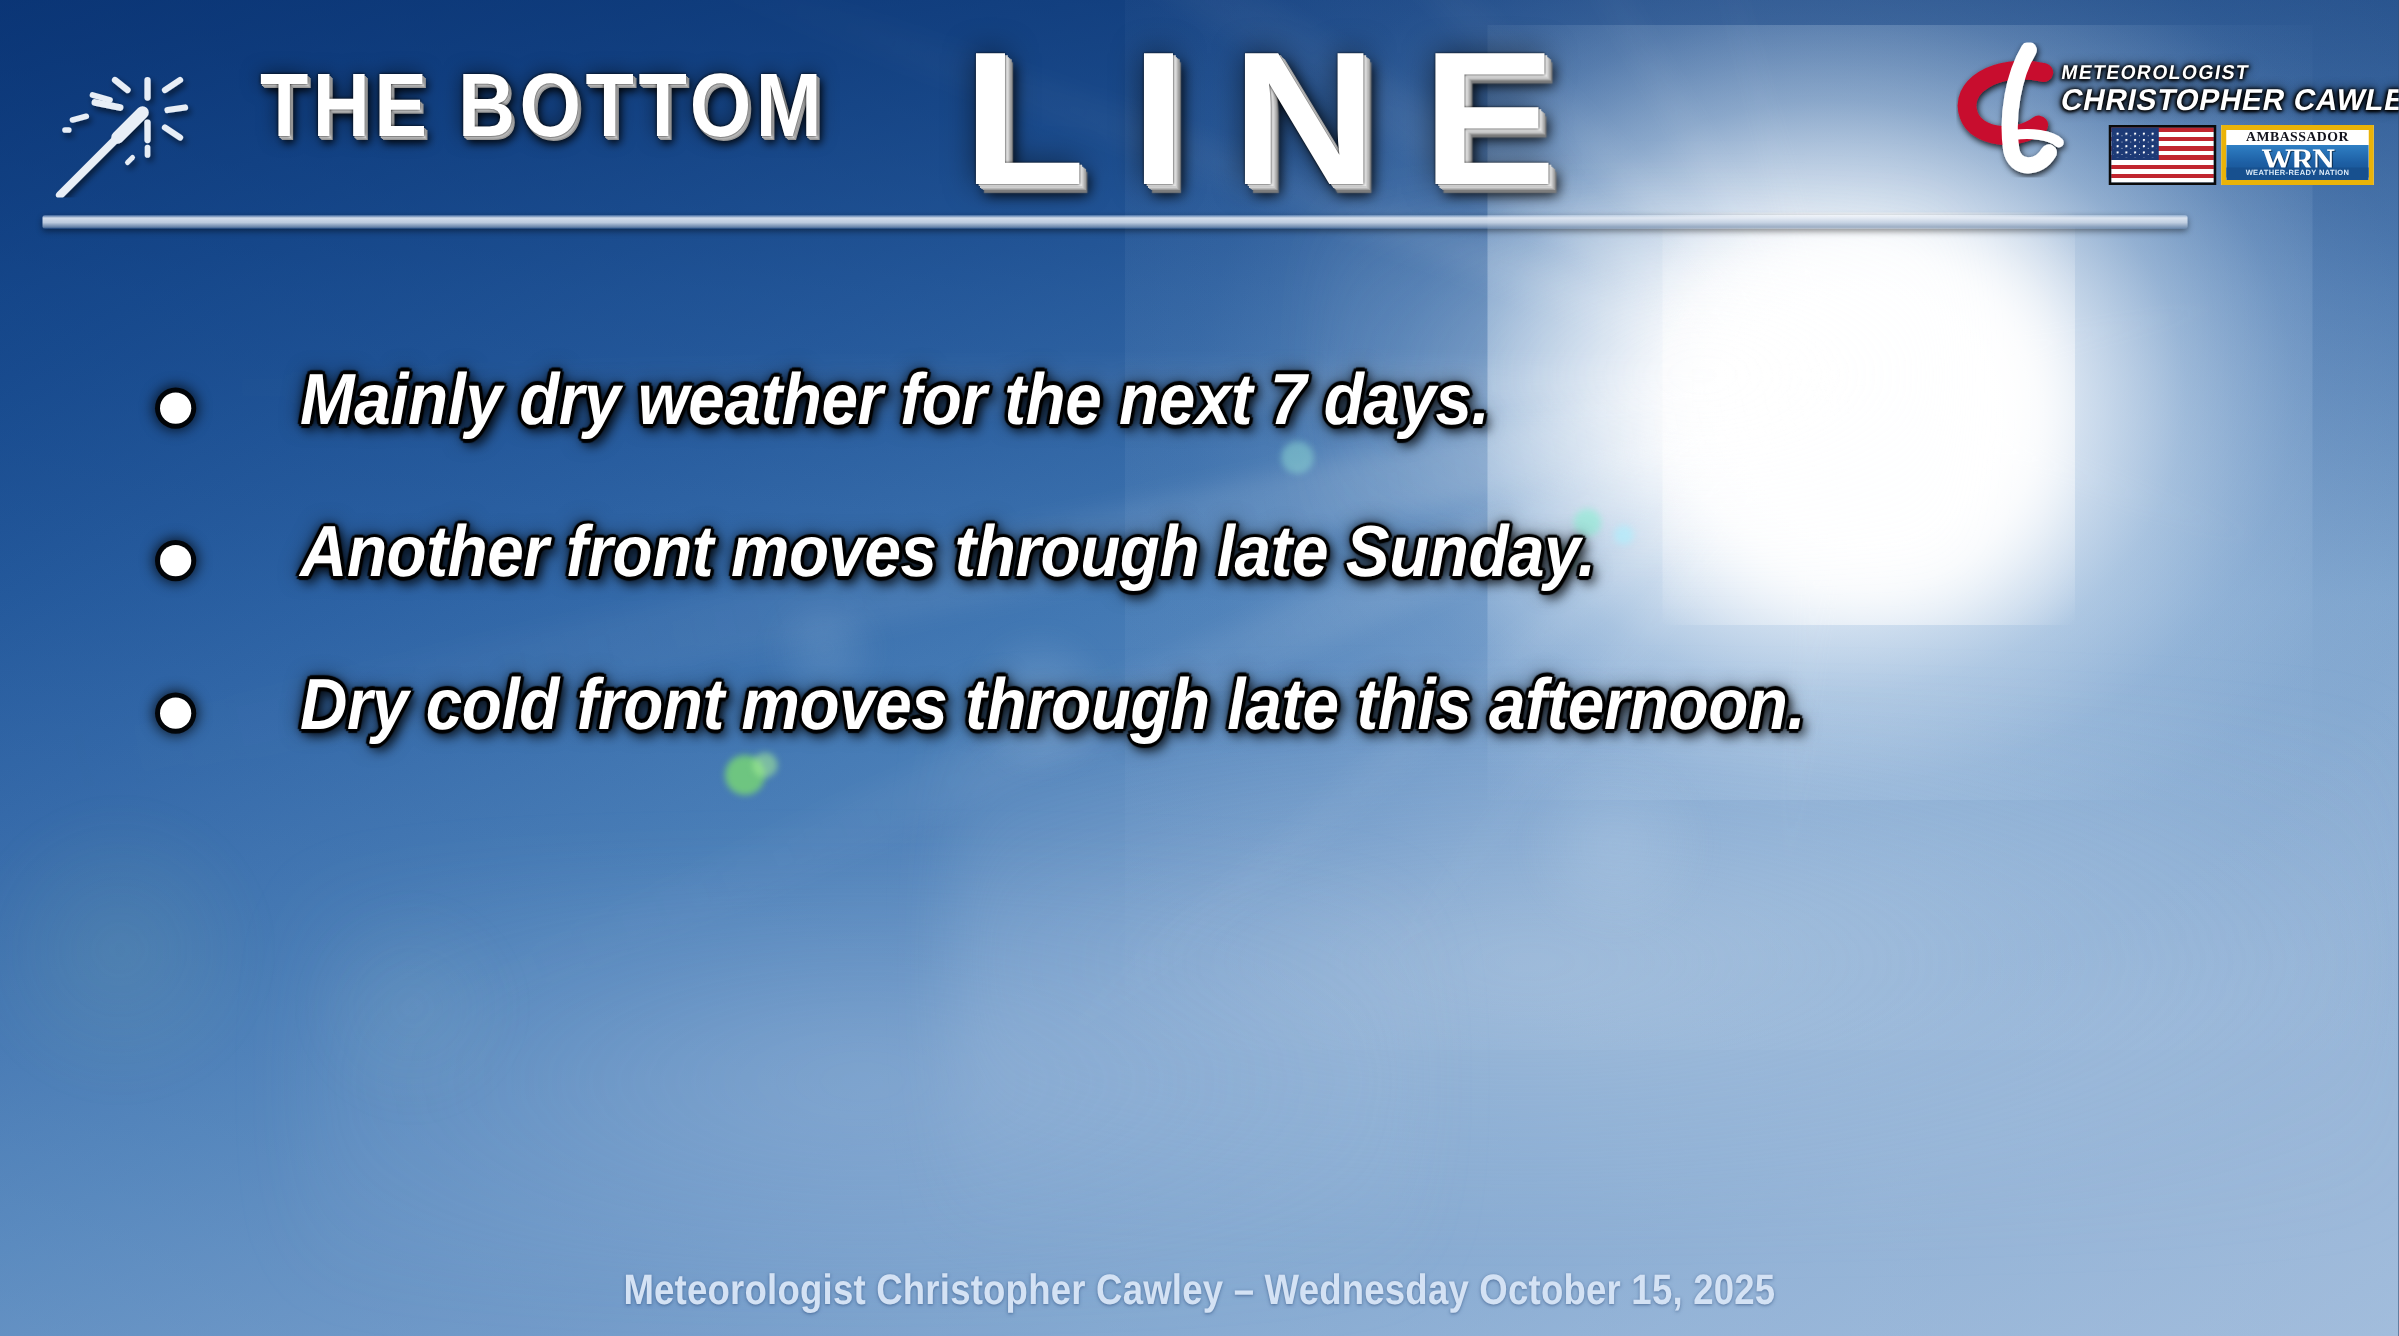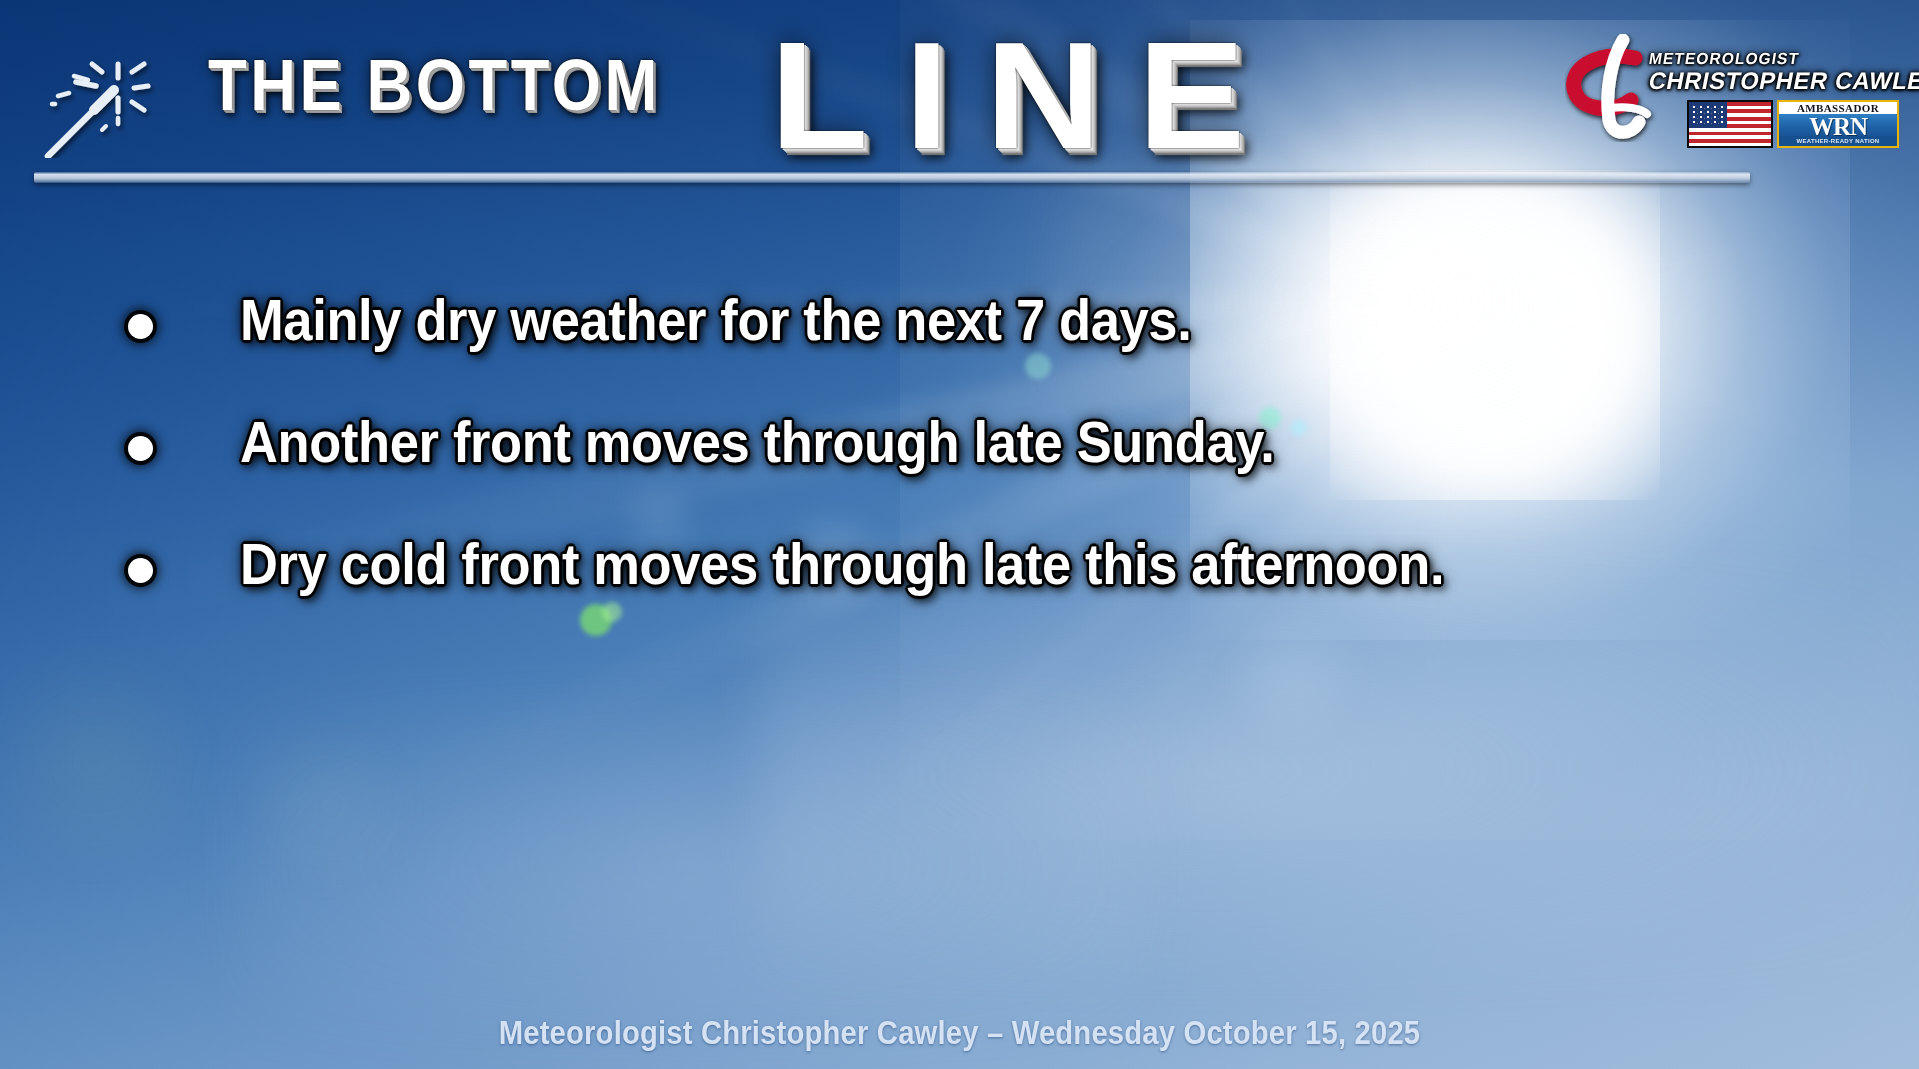--- a/index.html
+++ b/index.html
@@ -168,21 +168,21 @@
     content:""; position:absolute; left:0; top:0; width:38px; height:26px;
     background:#1d3a76;
   }
   .usflag:after {
     content:""; position:absolute; left:2px; top:2px; width:34px; height:22px;
     background:
       radial-gradient(circle at 3px 3px, #fff 0.8px, transparent 1.1px) 0 0/7px 5px,
       radial-gradient(circle at 6.5px 5.5px, #fff 0.8px, transparent 1.1px) 0 0/7px 5px;
   }
   .wrn {
-    width:122px; height:48px; border:2px solid #eab308; background:#ffffff;
+    width:122px; height:48px; border:4px solid #eab308; background:#ffffff;
     position:relative; overflow:hidden;
   }
   .wrn-top {
     position:absolute; left:0; top:0; width:100%; height:13px;
     color:#12121c; font-family:"Liberation Serif", serif; font-weight:bold;
     font-size:11px; letter-spacing:0.4px; text-align:center; line-height:13px;
   }
   .wrn-mid {
     position:absolute; left:0; top:12px; width:100%; height:26px;
     background:linear-gradient(to bottom,#2f7fc4 0%, #1d5fa4 55%, #17508f 100%);
@@ -203,21 +203,21 @@
       rgba(255,255,255,0.15) 0%,
       rgba(226,233,243,0.92) 22%,
       rgba(196,209,226,0.95) 55%,
       rgba(128,150,178,0.75) 88%,
       rgba(70,95,130,0.35) 100%);
     border-radius:2px;
     box-shadow:0 2px 5px rgba(0,0,0,0.45);
   }
 
   
-  #bullets { position:absolute; left:0; top:300px; width:1919px; }
+  #bullets { position:absolute; left:0; top:300px; width:1919px;font-style:italic; }
   .bullet-row {
     position:relative; height:122px;
     display:flex; align-items:flex-start;
   }
   .bullet-dot {
     position:absolute; left:128px; top:14px;
     width:25px; height:25px; border-radius:50%;
     background:#ffffff;
     box-shadow:
       0 0 0 4px rgba(0,0,0,0.88),

